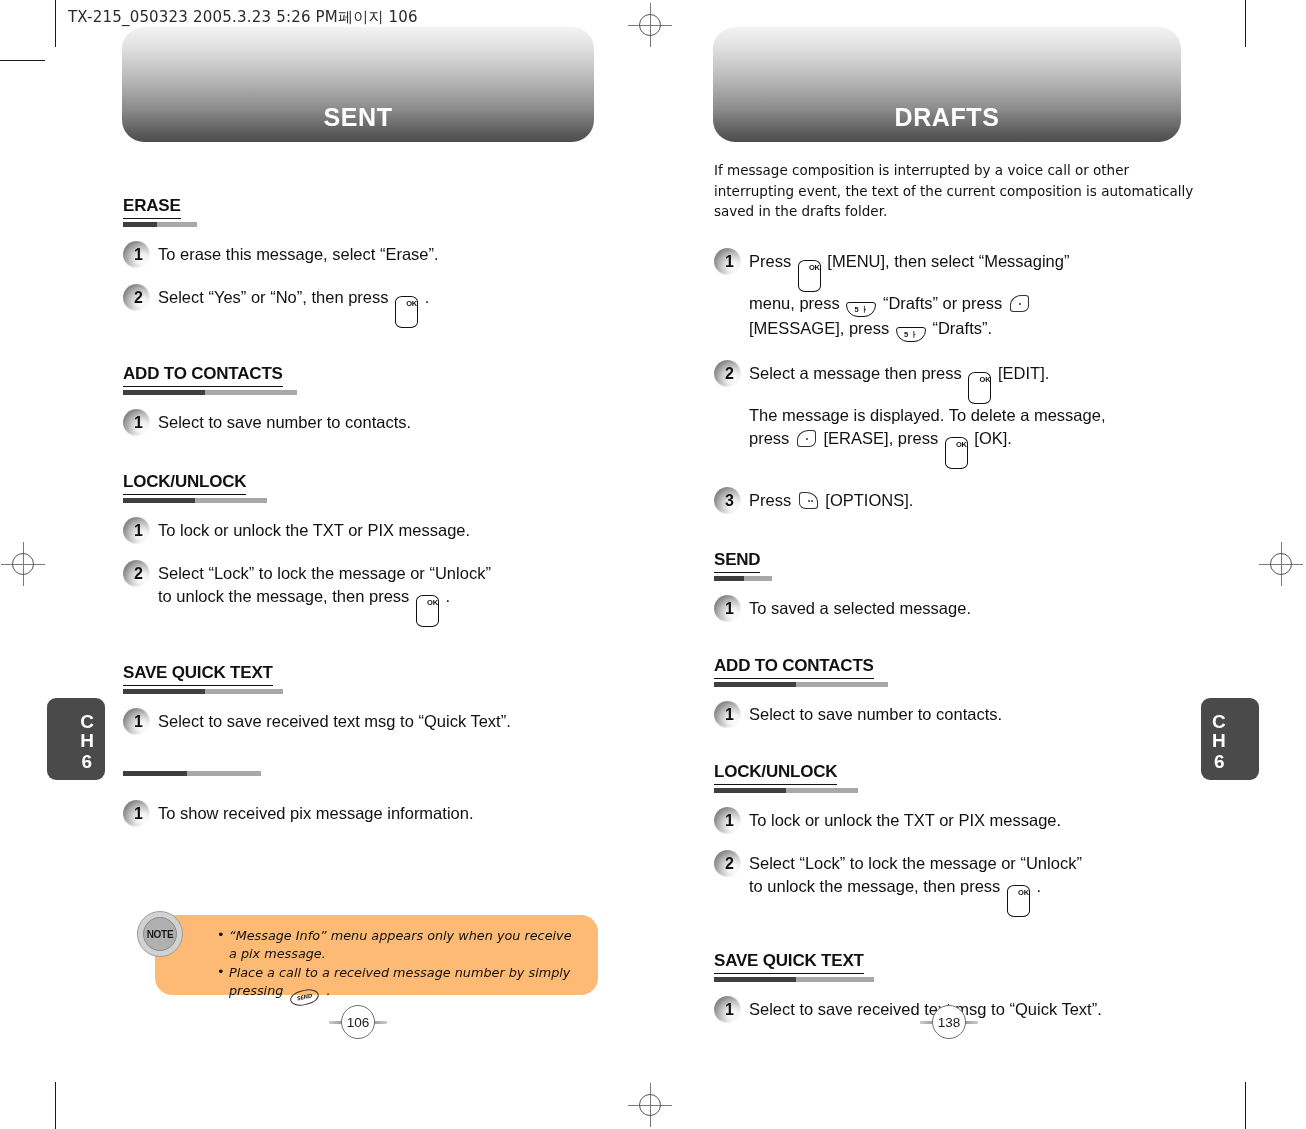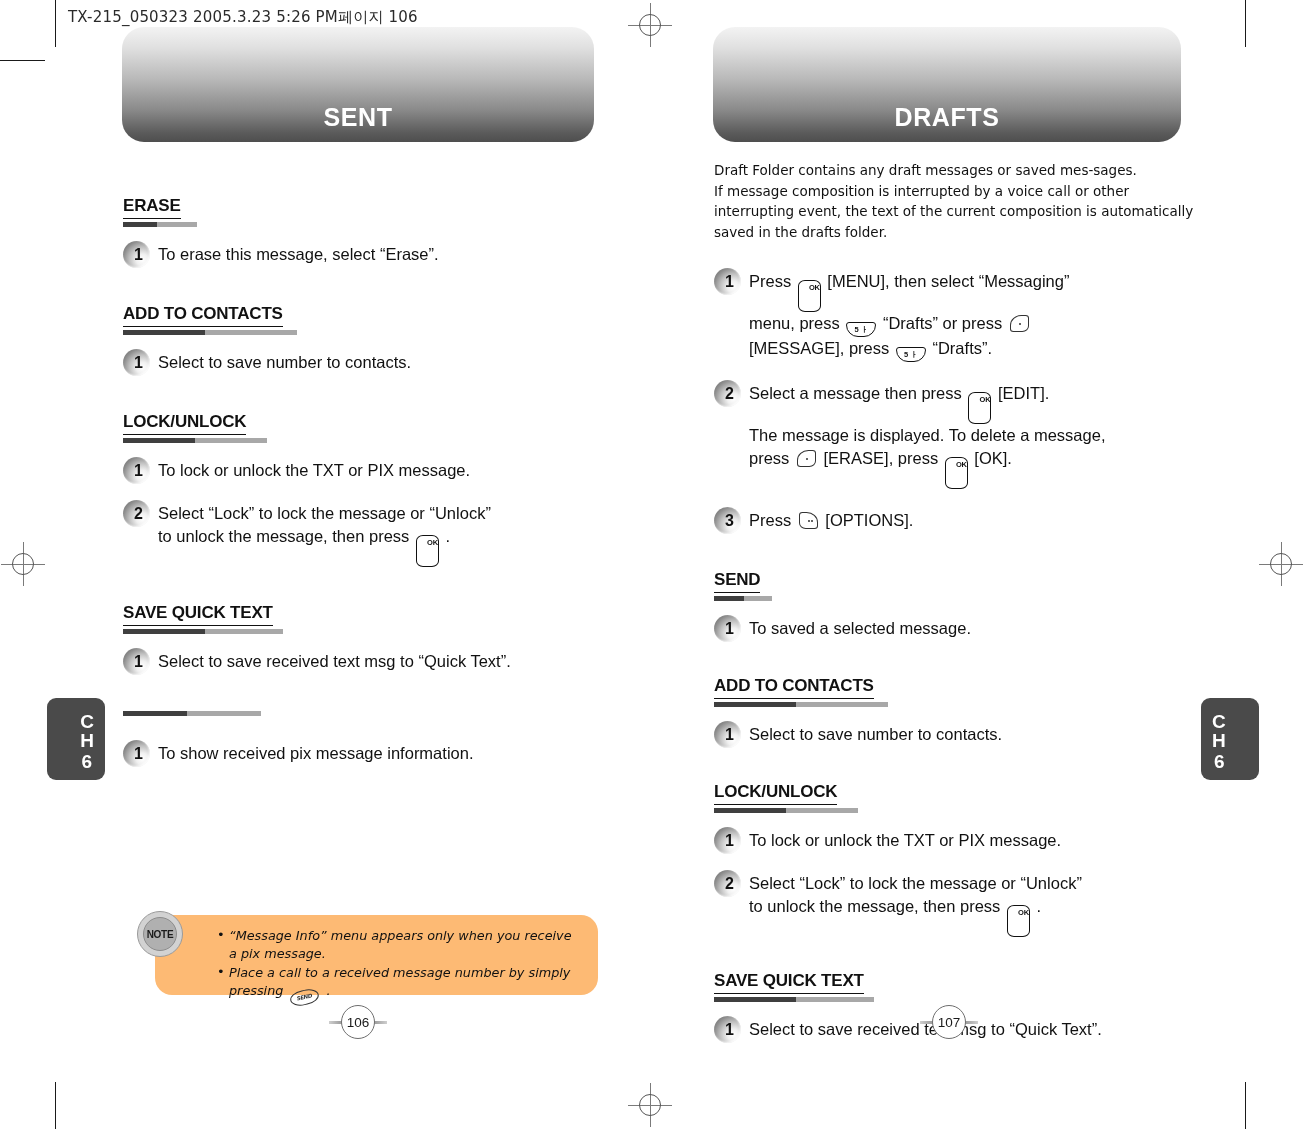--- a/index.html
+++ b/index.html
@@ -225,20 +225,28 @@
         <div><span class="sec-title">ERASE</span></div>
         <span class="sec-rule"><i class="dark" style="width:34px"></i><i class="light" style="width:40px"></i></span>
         <div class="step" style="margin-top: 14px;">
           <div class="bullet">
             <b>1</b>
           </div>
           <div class="step-text">
             <span class="ln">To erase this message, select “Erase”.</span>
           </div>
         </div>
+        <div class="step" style="margin-top: 16px;">
+          <div class="bullet">
+            <b>2</b>
+          </div>
+          <div class="step-text">
+            <span class="ln">Select “Yes” or “No”, then press <span class="key-ok">OK</span> .</span>
+          </div>
+        </div>
       </div>
       <div class="section" style="margin-top: 36px;">
         <div><span class="sec-title">ADD TO CONTACTS</span></div>
         <span class="sec-rule"><i class="dark" style="width:82px"></i><i class="light" style="width:92px"></i></span>
         <div class="step" style="margin-top: 14px;">
           <div class="bullet">
             <b>1</b>
           </div>
           <div class="step-text">
             <span class="ln">Select to save number to contacts.</span>
@@ -286,21 +294,20 @@
           </div>
           <div class="step-text">
             <span class="ln">To show received pix message information.</span>
           </div>
         </div>
       </div>
     </div>
 
   <div class="col right" id="right-col">
       <div class="intro">
-        <div>Draft Folder contains any draft messages or saved mes-sages.</div>
         <div>If message composition is interrupted by a voice call or other</div>
         <div>interrupting event, the text of the current composition is automatically</div>
         <div>saved in the drafts folder.</div>
       </div>
       <div class="step" style="margin-top: 8px;">
         <div class="bullet">
           <b>1</b>
         </div>
         <div class="step-text">
           <span class="ln">Press <span class="key-ok">OK</span> [MENU], then select “Messaging”</span>
@@ -397,16 +404,16 @@
   </div>
 
   <div class="pgnum" style="left:341px;top:1005px;">
     <div class="wing lw"></div>
     <div class="wing rw"></div>
     <div class="circ">106</div>
   </div>
   <div class="pgnum" style="left:932px;top:1005px;">
     <div class="wing lw"></div>
     <div class="wing rw"></div>
-    <div class="circ">107</div>
+    <div class="circ">138</div>
   </div>
 
 </div>
 
 </body></html>

